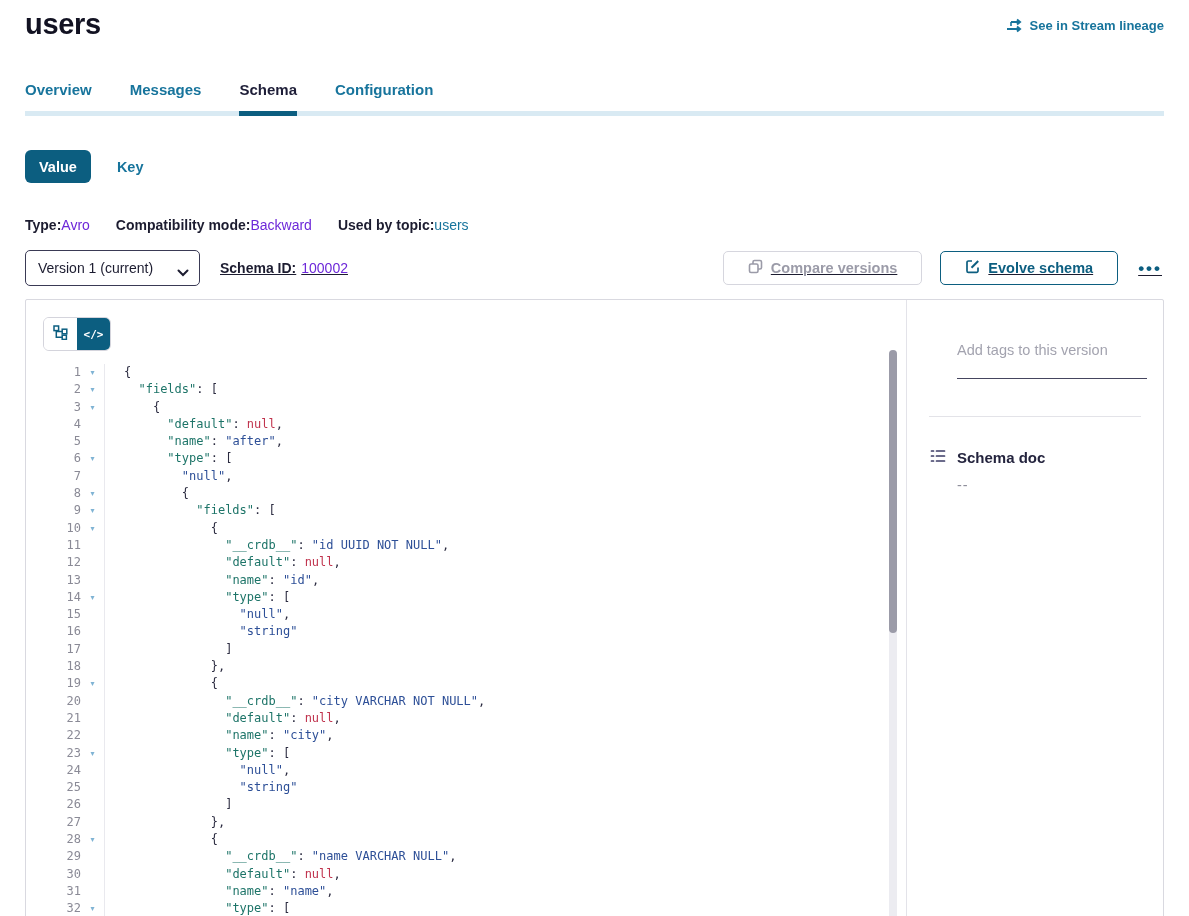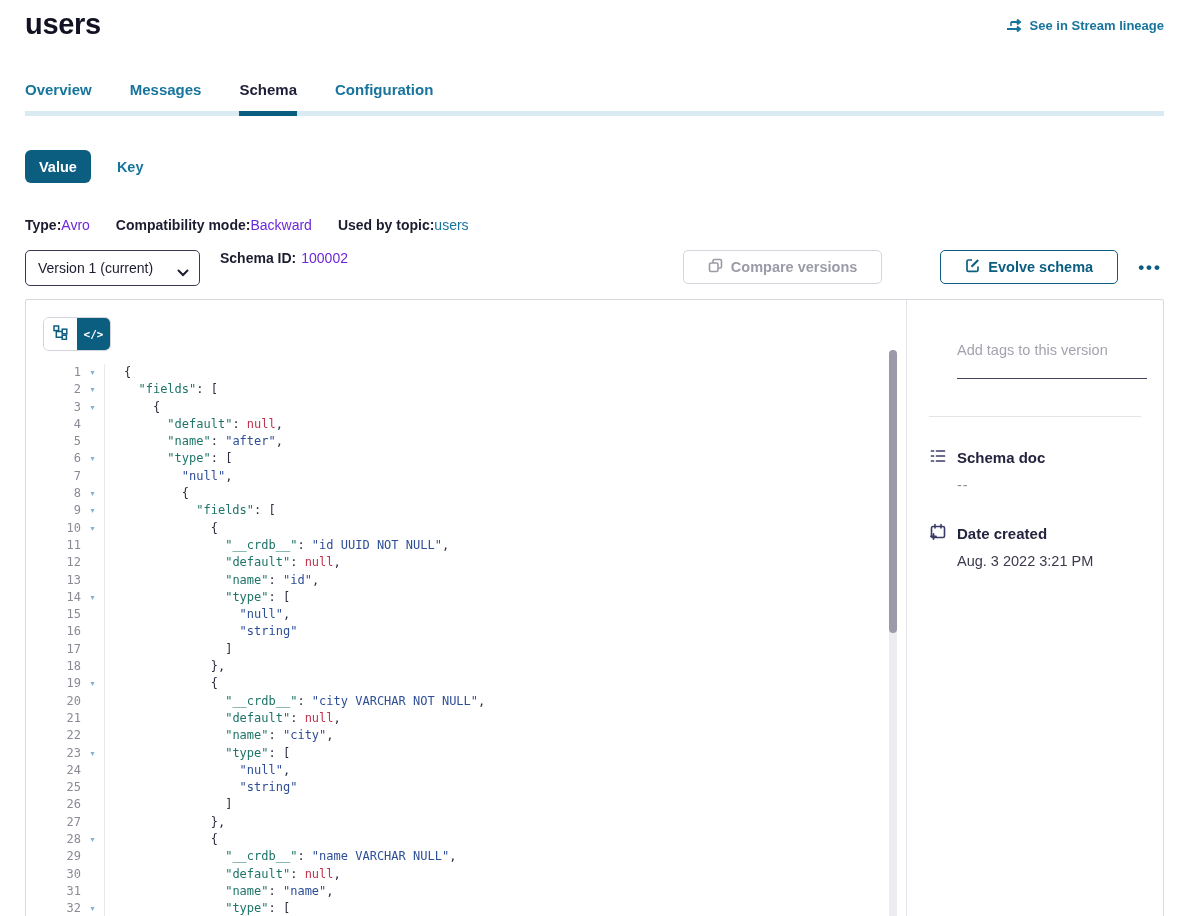--- a/index.html
+++ b/index.html
@@ -44,32 +44,32 @@
   .kv-key-link{color:var(--link);font-size:14.5px;font-weight:600;cursor:pointer;}
 
   
   .meta-row{margin-top:34px;display:flex;gap:26px;font-size:14px;}
   .meta-item{display:flex;justify-content:space-between;}
   .meta-label{font-weight:700;color:var(--text-dark);}
   .meta-value{color:#6d28d9;}
   .meta-link{color:var(--link);cursor:pointer;}
 
   
-  .version-row{margin-top:17px;display:flex;align-items:flex-start;}
+  .version-row{margin-top:17px;display:flex;align-items:center;text-decoration:underline;}
   .select-wrap{position:relative;width:175px;height:36px;}
   .version-select{width:100%;height:100%;border:1px solid #3A3A55;border-radius:5px;
     background:#fff;font-family:inherit;font-size:14px;color:var(--text-dark);
     padding:0 30px 0 12px;appearance:none;-webkit-appearance:none;cursor:pointer;}
   .select-chevron{position:absolute;right:11px;top:13px;pointer-events:none;}
   .schema-id{margin-left:20px;font-size:14px;display:flex;gap:5px;}
   .version-actions{margin-left:auto;display:flex;align-items:center;gap:18px;}
   .btn{display:flex;align-items:center;gap:8px;height:34px;padding:0 24px;border-radius:5px;
     font-family:inherit;font-size:14.5px;font-weight:600;background:#fff;cursor:pointer;}
   .btn-disabled{color:var(--disabled-text);border:1px solid var(--disabled-border);cursor:default;}
-  .btn-primary-outline{color:var(--accent);border:1px solid var(--accent);margin-left:40px;}
+  .btn-primary-outline{color:var(--accent);border:1px solid var(--accent);}
   .more-menu{color:var(--accent);font-size:17px;font-weight:700;letter-spacing:2px;
     background:none;border:none;cursor:pointer;line-height:1;padding:4px 2px;}
 
   
   .main-panel{margin-top:13px;border:1px solid var(--panel-border);border-radius:2px;
     display:flex;height:625px;}
   .editor-pane{width:894px;position:relative;padding:17px 0 0 17px;overflow:hidden;}
   .view-toggle{display:inline-flex;border:1px solid #D4D4DC;border-radius:6px;overflow:hidden;}
   .view-toggle .seg{width:33px;height:32px;display:flex;align-items:center;justify-content:center;
     background:#fff;border:none;cursor:pointer;color:var(--accent);}
@@ -403,29 +403,16 @@
               <path d="M2.5 4 H4.5 M7.5 4 H15.5"></path>
               <path d="M2.5 9 H4.5 M7.5 9 H15.5"></path>
               <path d="M2.5 14 H4.5 M7.5 14 H15.5"></path>
             </svg>
           </span>
           <span>Schema doc</span>
         </div>
         <div class="side-value dim side-indent">--</div>
       </div>
 
-      <div class="side-section">
-        <div class="side-heading">
-          <span>
-            <svg width="18" height="18" viewBox="0 0 18 18" fill="none" stroke="currentColor" stroke-width="1.6" stroke-linecap="round">
-              <rect x="2.5" y="3.5" width="13" height="11" rx="1.5"></rect>
-              <path d="M6 1.5 V5 M12 1.5 V5"></path>
-              <path d="M4.5 11 V16 M2 13.5 H7" stroke-width="1.8"></path>
-            </svg>
-          </span>
-          <span>Date created</span>
-        </div>
-        <div class="side-value side-indent">Aug. 3 2022 3:21 PM</div>
-      </div>
 
     </div>
   </div>
 </div>
 
 </body></html>

